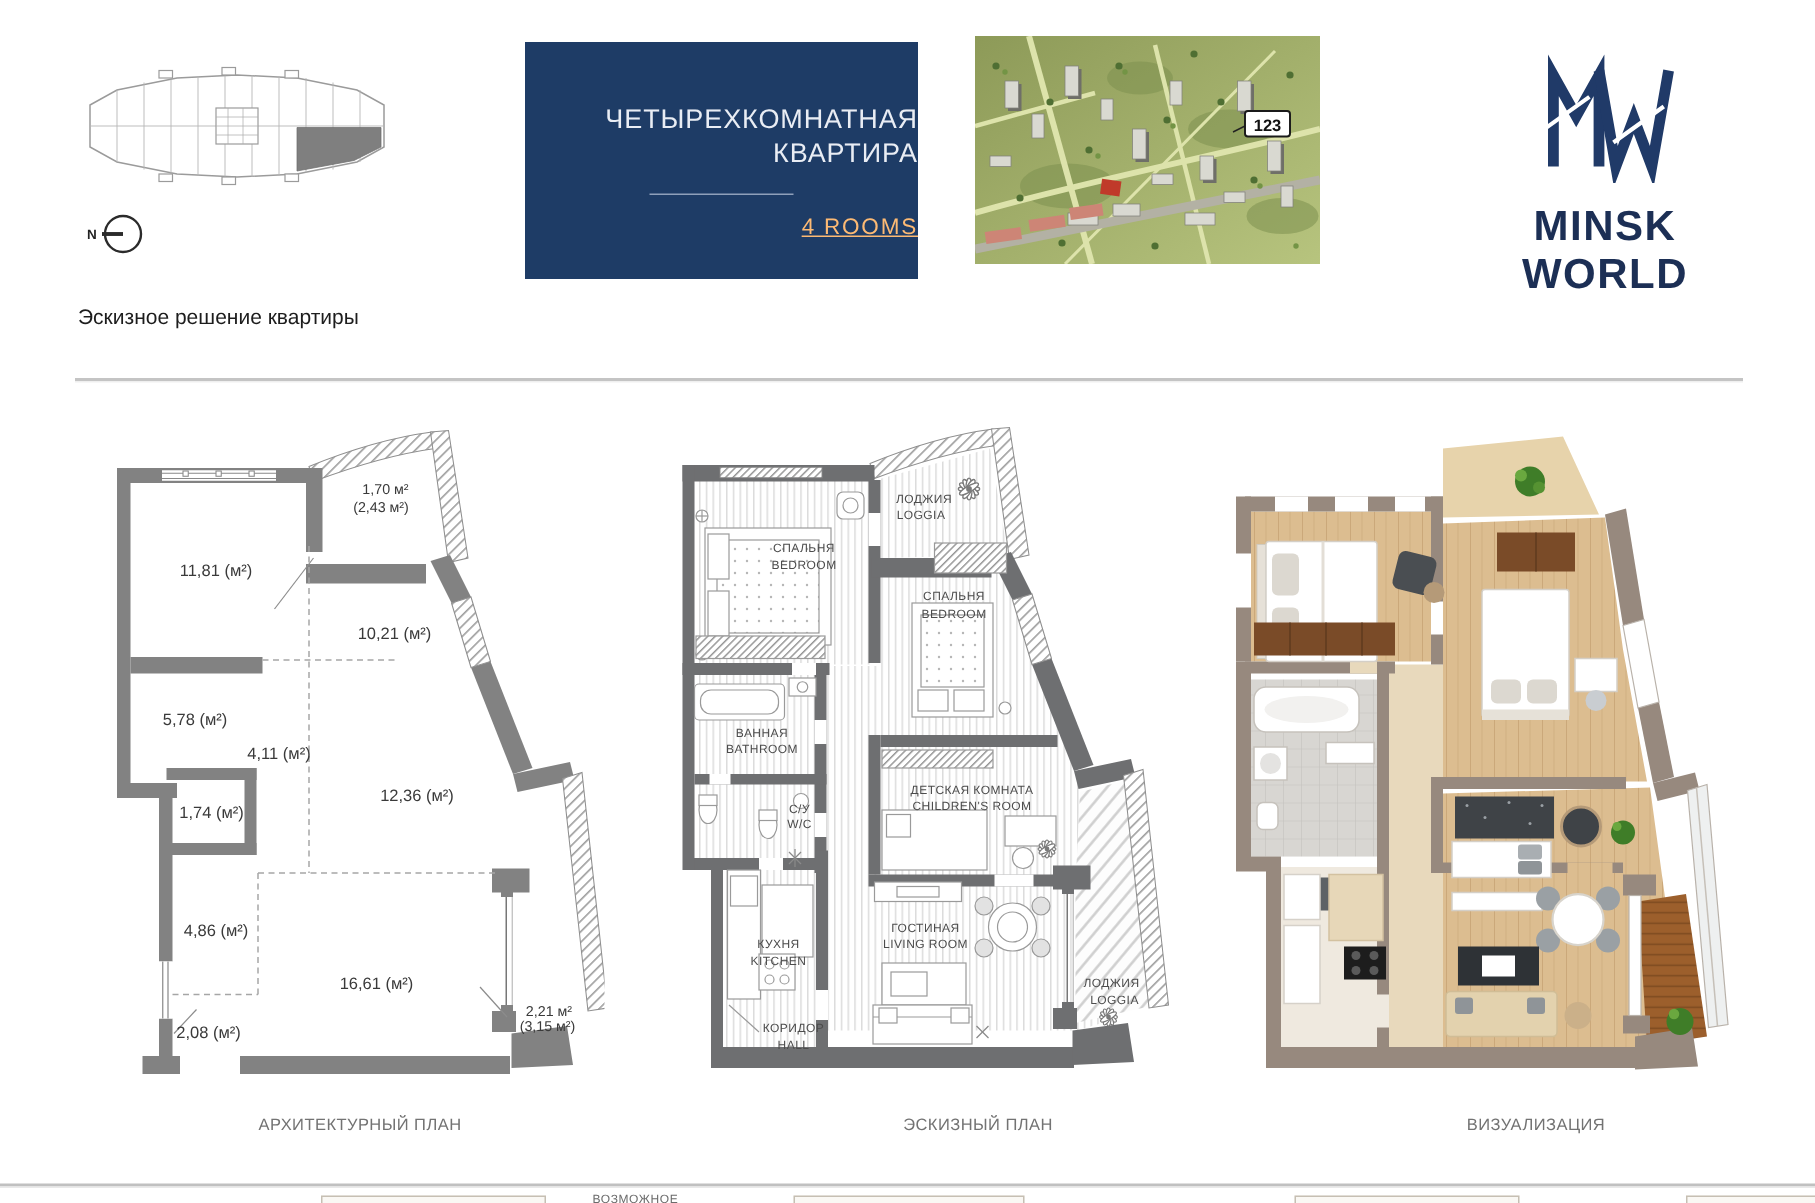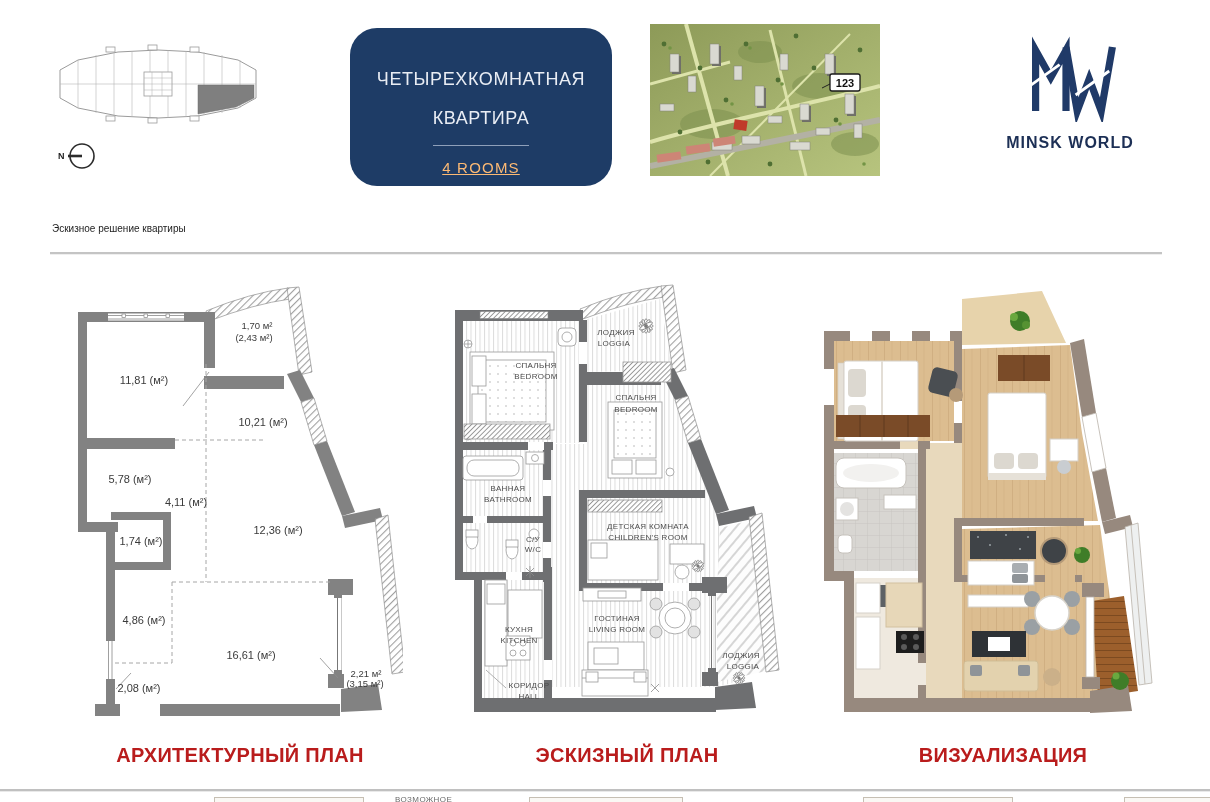--- a/index.html
+++ b/index.html
@@ -1,31 +1,31 @@
 <!DOCTYPE html>
 <html><head>
 <meta charset="utf-8">
 <style>
   html,body{margin:0;padding:0;background:#fff;}
   #page{position:relative;width:1210px;height:802px;background:#ffffff;overflow:hidden;
         font-family:"Liberation Sans","DejaVu Sans",sans-serif;color:#222;}
   .abs{position:absolute;}
   
   #titlebox{left:350px;top:28px;width:262px;height:158px;background:#1e3c66;color:#e9edf4;
-            text-align:center;border-radius:27px;}
+            text-align:right;}
   #titlebox .t1{margin-top:40px;font-size:18px;letter-spacing:.6px;line-height:23px;}
   #titlebox .div{width:96px;height:1px;background:#8fa0ba;margin:15px auto 13px auto;}
   #titlebox .t2{font-size:15px;letter-spacing:1.2px;color:#fdba74;text-decoration:underline;}
   #logo{left:982px;top:36px;width:176px;text-align:center;}
-  #logo .brand{margin-top:8px;font-size:16px;font-weight:bold;letter-spacing:1px;color:#1c2f55;}
+  #logo .brand{margin-top:8px;font-size:28px;font-weight:bold;letter-spacing:1px;color:#1c2f55;}
   
-  #disclaimer{left:52px;top:222px;width:1122px;font-size:10px;line-height:14.5px;color:#1d1d1d;}
+  #disclaimer{left:52px;top:204px;width:1122px;font-size:14px;line-height:14.5px;color:#1d1d1d;}
   #rule{left:50px;top:252px;width:1112px;height:0;border-top:2px solid #c4c4c4;border-bottom:1px solid #efefef;}
   
-  .caption{top:744px;font-size:20px;color:#b91c1c;letter-spacing:.3px;transform:translateX(-50%);white-space:nowrap;font-weight:bold;}
+  .caption{top:744px;font-size:11px;color:#737373;letter-spacing:.3px;transform:translateX(-50%);white-space:nowrap;}
   
   .albl{font-family:"Liberation Sans","DejaVu Sans",sans-serif;font-size:11px;fill:#3a3a3a;}
   .albls{font-family:"Liberation Sans","DejaVu Sans",sans-serif;font-size:9.5px;fill:#3a3a3a;}
   .slbl{font-family:"Liberation Sans","DejaVu Sans",sans-serif;font-size:8px;letter-spacing:.3px;fill:#4c4c4c;}
   .badge{font-family:"Liberation Sans","DejaVu Sans",sans-serif;font-size:11px;font-weight:bold;fill:#111;}
   .nlbl{font-family:"Liberation Sans","DejaVu Sans",sans-serif;font-size:9px;font-weight:bold;fill:#222;}
   
   #footline{left:0;top:789px;width:1210px;height:0;border-top:2px solid #c0c0c0;border-bottom:1px solid #e9e9e9;}
   .fbox{top:797px;height:14px;border:1px solid #c6bfb3;background:#faf8f4;}
   #foottext{left:395px;top:795px;font-size:8px;color:#6b6b6b;letter-spacing:.4px;}
@@ -124,21 +124,21 @@
     <polygon points="150,57 206,57 206,70 188,79 150,86" fill="#7f7f7f" stroke="#6f6f6f" stroke-width="0.5"></polygon>
     <g>
       <circle cx="34" cy="128" r="12" fill="none" stroke="#2b2b2b" stroke-width="1.6"></circle>
       <line x1="20" y1="128" x2="34" y2="128" stroke="#2b2b2b" stroke-width="2.6"></line>
       <text class="nlbl" x="10" y="131">N</text>
     </g>
   </svg>
 
   <div id="titlebox" class="abs">
     <div class="t1">ЧЕТЫРЕХКОМНАТНАЯ</div>
-    <div class="t1" style="margin-top:16px">КВАРТИРА</div>
+    <div class="t1" style="margin-top:0">КВАРТИРА</div>
     <div class="div"></div>
     <div class="t2">4 ROOMS</div>
   </div>
 
   <svg class="abs" style="left:650px;top:24px" width="230" height="152" viewBox="0 0 230 152">
     <rect width="230" height="152" fill="url(#mapbg)"></rect>
     <g fill="#7e9150" opacity="0.55">
       <ellipse cx="62" cy="100" rx="32" ry="15"></ellipse>
         <ellipse cx="170" cy="62" rx="28" ry="13"></ellipse>
       <ellipse cx="110" cy="28" rx="22" ry="11"></ellipse>
@@ -583,22 +583,22 @@
       <rect x="144" y="378" width="74" height="30" rx="3" fill="#e3d2ae" stroke="#d0bd96"></rect>
       <rect x="150" y="382" width="12" height="11" rx="2" fill="#8f9498"></rect>
         <rect x="198" y="382" width="12" height="11" rx="2" fill="#8f9498"></rect>
       <circle cx="232" cy="394" r="9" fill="#cbb089"></circle>
       <circle cx="300" cy="398" r="9" fill="#3f7d28"></circle>
         <circle cx="296" cy="393" r="3.5" fill="#6aa83f"></circle>
     </g>
   </svg>
 
   <div class="abs caption" style="left:240px">АРХИТЕКТУРНЫЙ ПЛАН</div>
-  <div class="abs caption" style="left:627px">ЭСКИЗНЫЙ ПЛАН</div>
-  <div class="abs caption" style="left:1003px">ВИЗУАЛИЗАЦИЯ</div>
+  <div class="abs caption" style="left:652px">ЭСКИЗНЫЙ ПЛАН</div>
+  <div class="abs caption" style="left:1024px">ВИЗУАЛИЗАЦИЯ</div>
 
   <div id="footline" class="abs"></div>
   <div class="abs fbox" style="left:214px;width:148px"></div>
   <div class="abs fbox" style="left:529px;width:152px"></div>
   <div class="abs fbox" style="left:863px;width:148px"></div>
   <div class="abs fbox" style="left:1124px;width:86px"></div>
   <div id="foottext" class="abs">ВОЗМОЖНОЕ</div>
 
 </div>
 

